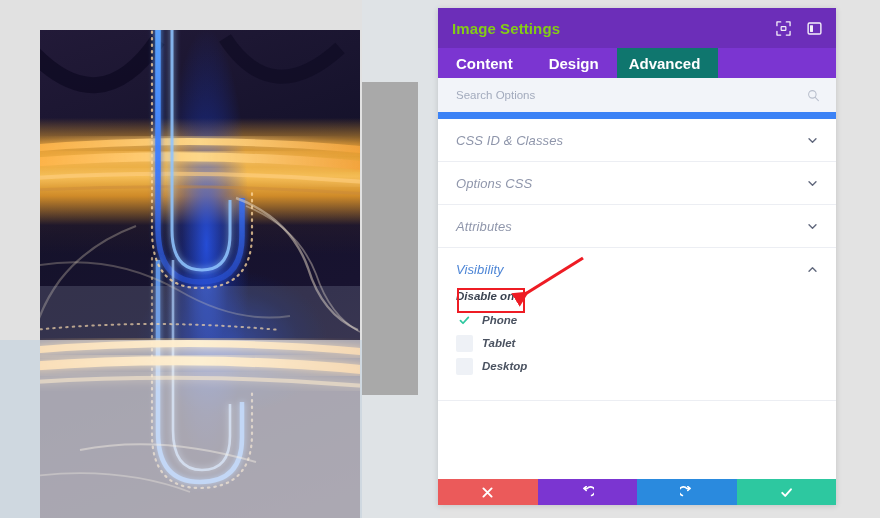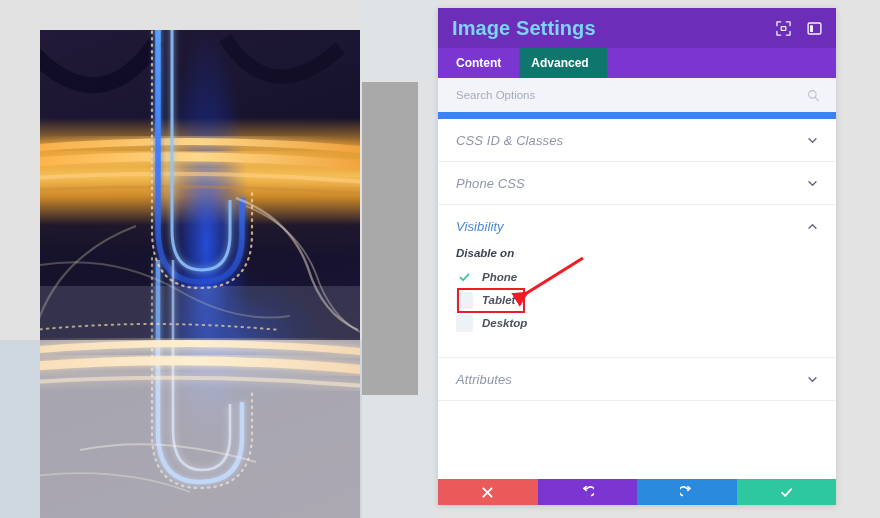--- a/index.html
+++ b/index.html
@@ -123,22 +123,22 @@
   .panel-header {
     position: relative;
     height: 40px;
     background: #6c2eb9;
     display: flex;
     align-items: center;
     padding: 0 14px;
     flex: 0 0 auto;
   }
   .panel-title {
-    color: #7dd3fc;
-    font-size: 20px;
+    color: #84cc16;
+    font-size: 15px;
     font-weight: bold;
     letter-spacing: 0.1px;
   }
   .header-icons {
     margin-left: auto;
     display: flex;
     align-items: center;
     gap: 16px;
   }
   .hdr-icon {
@@ -154,21 +154,21 @@
     display: flex;
     align-items: stretch;
     flex: 0 0 auto;
   }
   .tab {
     display: flex;
     align-items: center;
     justify-content: center;
     padding: 0 18px;
     color: #ffffff;
-    font-size: 12px;
+    font-size: 15px;
     font-weight: bold;
     cursor: pointer;
     user-select: none;
   }
   .tab.active {
     background: #0f766e;
     padding-left: 12px;
   }
 
   .search-bar {
@@ -395,20 +395,21 @@
         </svg>
         <svg class="hdr-icon" viewBox="0 0 16 16">
           <rect x="1.2" y="2.2" width="13.6" height="11.6" rx="1.4" fill="none" stroke="#ffffff" stroke-width="1.5"></rect>
           <rect x="3.2" y="4.4" width="3.2" height="7.2" rx="0.5" fill="#ffffff"></rect>
         </svg>
       </div>
     </div>
 
     <div class="tabs">
       <div class="tab">Content</div>
+      <div class="tab">Design</div>
       <div class="tab active">Advanced</div>
     </div>
 
     <div class="search-bar">
       <input class="search-input" type="text" placeholder="Search Options" style="">
       <svg class="search-icon" viewBox="0 0 16 16">
         <circle cx="6.6" cy="6.6" r="4.6" fill="none" stroke="#8a93a8" stroke-width="1.3"></circle>
         <line x1="10.1" y1="10.4" x2="14" y2="14.4" stroke="#8a93a8" stroke-width="1.3" stroke-linecap="round"></line>
       </svg>
     </div>
@@ -419,21 +420,30 @@
         <div class="section-head">
           <span class="section-label">CSS ID &amp; Classes</span>
           <svg class="chevron" viewBox="0 0 12 12">
             <path d="M2.2 4.2 L6 8 L9.8 4.2" fill="none" stroke="#2b3550" stroke-width="1.5" stroke-linecap="round" stroke-linejoin="round"></path>
           </svg>
         </div>
       </div>
 
       <div class="section">
         <div class="section-head">
-          <span class="section-label">Phone CSS</span>
+          <span class="section-label">Options CSS</span>
+          <svg class="chevron" viewBox="0 0 12 12">
+            <path d="M2.2 4.2 L6 8 L9.8 4.2" fill="none" stroke="#2b3550" stroke-width="1.5" stroke-linecap="round" stroke-linejoin="round"></path>
+          </svg>
+        </div>
+      </div>
+
+      <div class="section">
+        <div class="section-head">
+          <span class="section-label">Attributes</span>
           <svg class="chevron" viewBox="0 0 12 12">
             <path d="M2.2 4.2 L6 8 L9.8 4.2" fill="none" stroke="#2b3550" stroke-width="1.5" stroke-linecap="round" stroke-linejoin="round"></path>
           </svg>
         </div>
       </div>
 
       <div class="section open">
         <div class="section-head">
           <span class="section-label">Visibility</span>
           <svg class="chevron" viewBox="0 0 12 12">
@@ -461,29 +471,20 @@
 
           <div class="check-row">
             <span class="check-box">
               
             </span>
             <span class="check-label">Desktop</span>
           </div>
         </div>
       </div>
 
-      <div class="section">
-        <div class="section-head">
-          <span class="section-label">Attributes</span>
-          <svg class="chevron" viewBox="0 0 12 12">
-            <path d="M2.2 4.2 L6 8 L9.8 4.2" fill="none" stroke="#2b3550" stroke-width="1.5" stroke-linecap="round" stroke-linejoin="round"></path>
-          </svg>
-        </div>
-      </div>
-
     </div>
 
     <div class="action-bar">
       <div class="action-btn btn-cancel">
         <svg viewBox="0 0 14 14">
           <path d="M2.6 2.6 L11.4 11.4 M11.4 2.6 L2.6 11.4" stroke="#ffffff" stroke-width="2.1" stroke-linecap="round"></path>
         </svg>
       </div>
       <div class="action-btn btn-undo">
         <svg viewBox="0 0 14 14">

